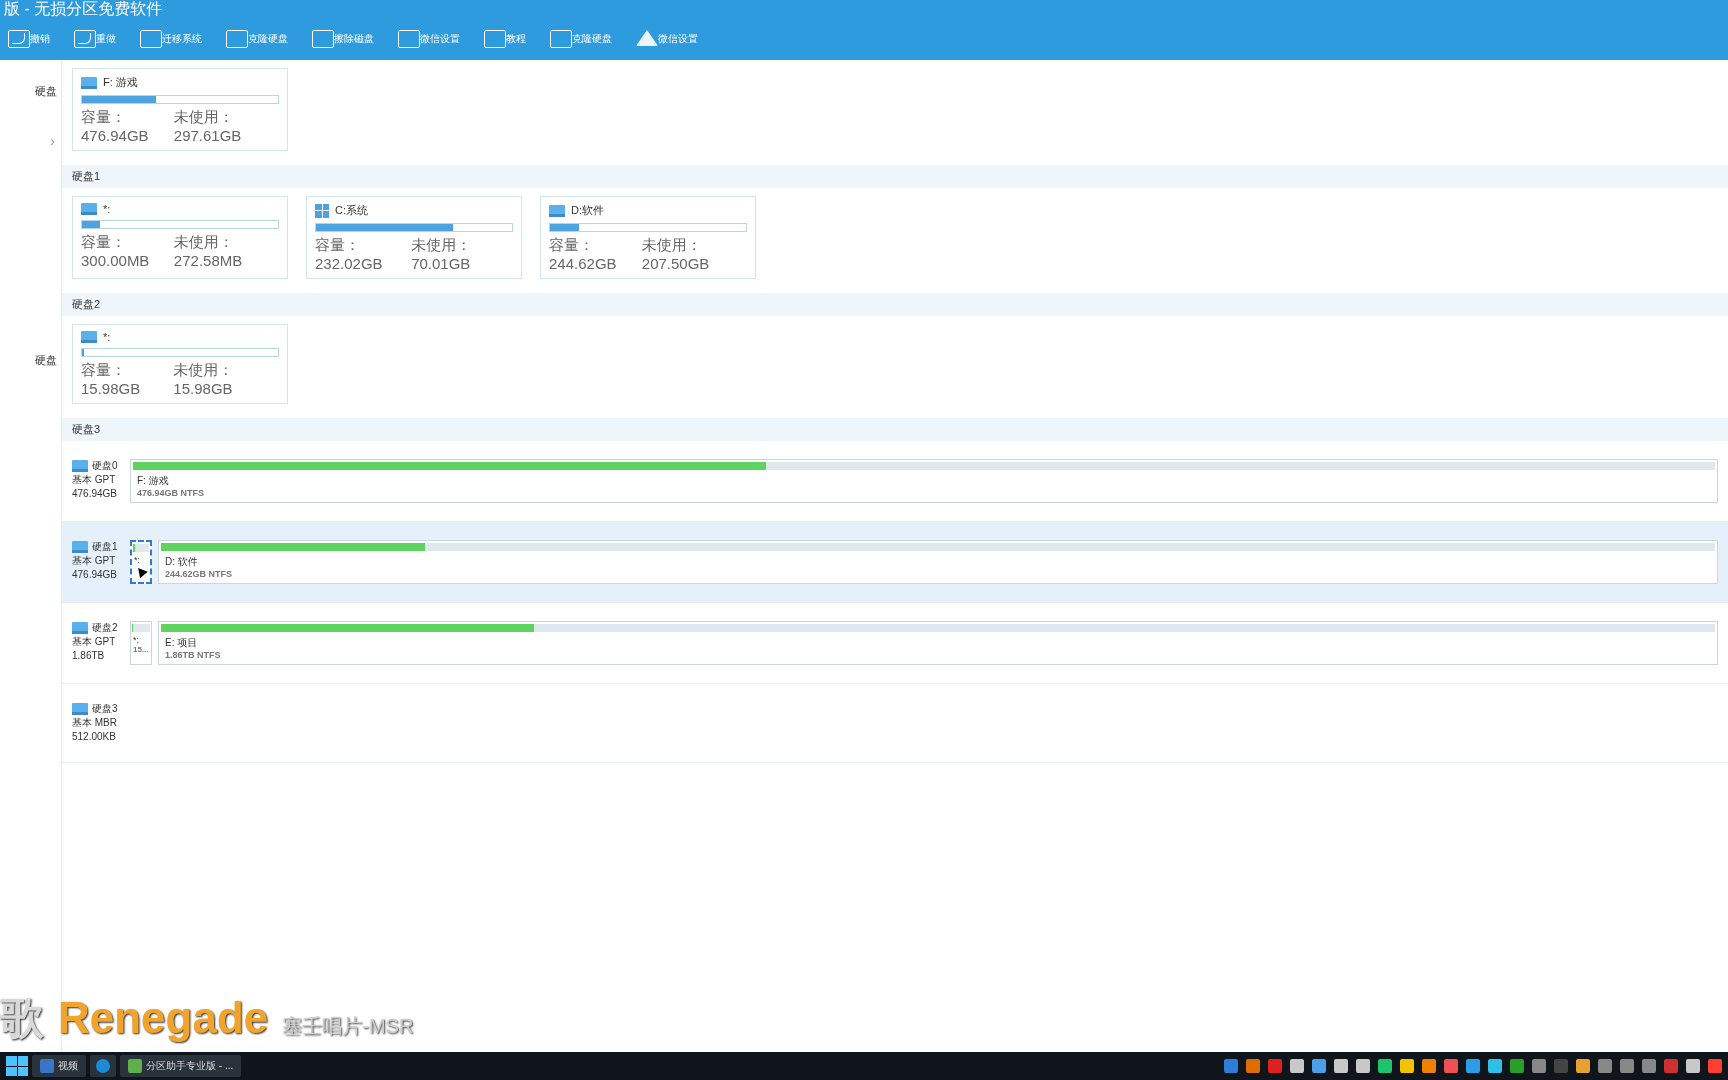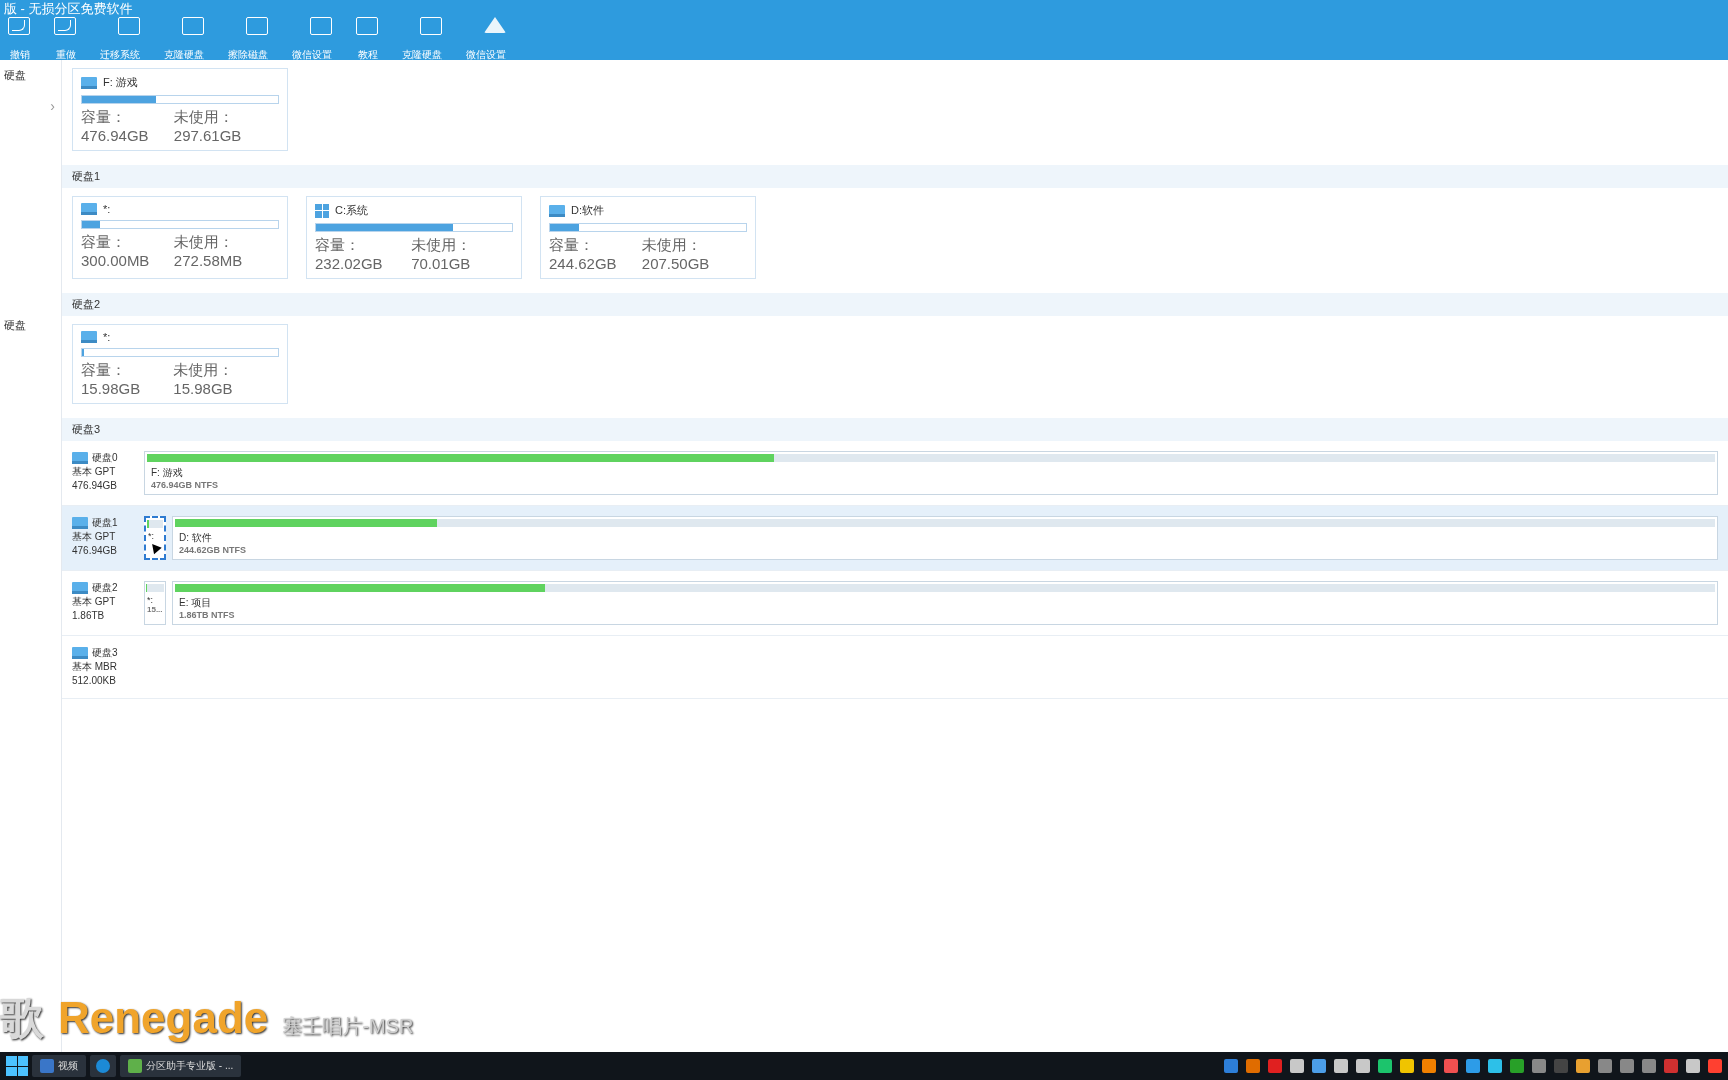--- a/index.html
+++ b/index.html
@@ -1,50 +1,50 @@
 <!DOCTYPE html>
 <html><head>
 <meta charset="utf-8">
 <style>
 * { margin: 0; padding: 0; box-sizing: border-box; font-family: "Microsoft YaHei", Arial, sans-serif; }
 body { width: 1728px; height: 1080px; overflow: hidden; background: #fff; position: relative; }
 
 
-.titlebar { height: 18px; background: #2e9bde; color: #fff; font-size: 13px; padding-left: 4px; display: flex; align-items: center; }
+.titlebar { height: 18px; background: #2e9bde; color: #fff; font-size: 16px; padding-left: 4px; display: flex; align-items: center; }
 
 
 .toolbar { height: 42px; background: #2e9bde; display: flex; align-items: center; padding-left: 8px; gap: 24px; }
-.tool-btn { display: flex; flex-direction: column; align-items: flex-end; color: #fff; font-size: 10px; cursor: pointer; gap: 13px; }
+.tool-btn { display: flex; flex-direction: row; align-items: center; color: #fff; font-size: 10px; cursor: pointer; gap: 0; }
 .tool-btn .icon { width: 22px; height: 18px; border: 1.5px solid #fff; border-radius: 2px; position: relative; }
 .tool-btn .icon.undo::before, .tool-btn .icon.redo::before { content:''; position:absolute; width:12px; height:10px; border:1.5px solid #fff; border-top:none; border-left:none; border-radius:0 0 6px 0; top:2px; left:3px; }
 .tool-btn .icon.triangle { border:none; width:0; height:0; border-left:11px solid transparent; border-right:11px solid transparent; border-bottom:16px solid #fff; opacity:.9; margin-bottom:2px;}
 
 
 .main { display: flex; height: calc(100% - 60px - 28px); }
 .sidebar { width: 62px; background: #fff; border-right: 1px solid #e4e9ef; }
-.side-item { font-size: 11px; color: #333; padding: 8px 4px; text-align:left; border-bottom:1px solid transparent; position:relative;}
+.side-item { font-size: 11px; color: #333; padding: 24px 4px; text-align:right; border-bottom:1px solid transparent; position:relative;}
 .side-item.chev::after { content:'›'; position:absolute; right:6px; font-size:14px; color:#999;}
 .content { flex: 1; background: #fff; overflow: auto; padding: 0; }
 
 
 .disk-group-label { font-size: 11px; color: #333; padding: 4px 0 4px 10px; background:#eef5fb;}
 .card-row { display:flex; gap:18px; padding: 8px 10px 14px 10px;}
 .part-card { width: 216px; border:1px solid #d2e3f2; background:#fff; padding:6px 8px 6px 8px; position:relative;}
 .part-card .hdr { display:flex; align-items:center; gap:6px; font-size:11px; color:#333;}
 .drive-ico { width:16px; height:12px; background:#5ab0ea; border-radius:1px; position:relative; display:inline-block;}
 .drive-ico::after{content:'';position:absolute;bottom:0;left:0;right:0;height:3px;background:#3d8bc4;}
 .win-ico { width:14px; height:14px; display:inline-grid; grid-template:1fr 1fr/1fr 1fr; gap:1px;}
 .win-ico span{background:#4da3e0;}
 .pbar { height:9px; border:1px solid #b8d4ec; margin:5px 0 4px; background:#fff; position:relative;}
 .pbar .fill { height:100%; background:#4da3e0;}
 .pstats { display:flex; justify-content:space-between; font-size:15px; color:#666;}
 
 
 .diskrows { padding: 0; }
-.disk-row { display:flex; gap: 14px; padding: 10px 10px; border-bottom:1px solid #e8eef4; background:#fff;}
+.disk-row { display:flex; gap: 0; padding: 18px 10px; border-bottom:1px solid #e8eef4; background:#fff;}
 .disk-row.sel-bg { background:#e5f0fa; }
 .disk-info { width: 58px; font-size:10px; color:#333; line-height:1.4; display:flex; flex-direction:column;}
 .disk-info .hline{display:flex; align-items:center; gap:4px;}
 .disk-info .dico{width:16px;height:12px;background:#5ab0ea;border-radius:1px;position:relative;}
 .disk-info .dico::after{content:'';position:absolute;bottom:0;left:0;right:0;height:3px;background:#3d8bc4;}
 .seg-area { flex:1; display:flex; gap:6px; }
 .seg { border:1px solid #c8d6e2; background:#fff; padding:0; position:relative; display:flex; flex-direction:column;}
 .seg .bar { height:8px; background:#dfe8ef; position:relative; margin:2px;}
 .seg .bar .f { height:100%; background:#5fd35f;}
 .seg .lbl { font-size:10px; padding:2px 6px 0; color:#333;}

